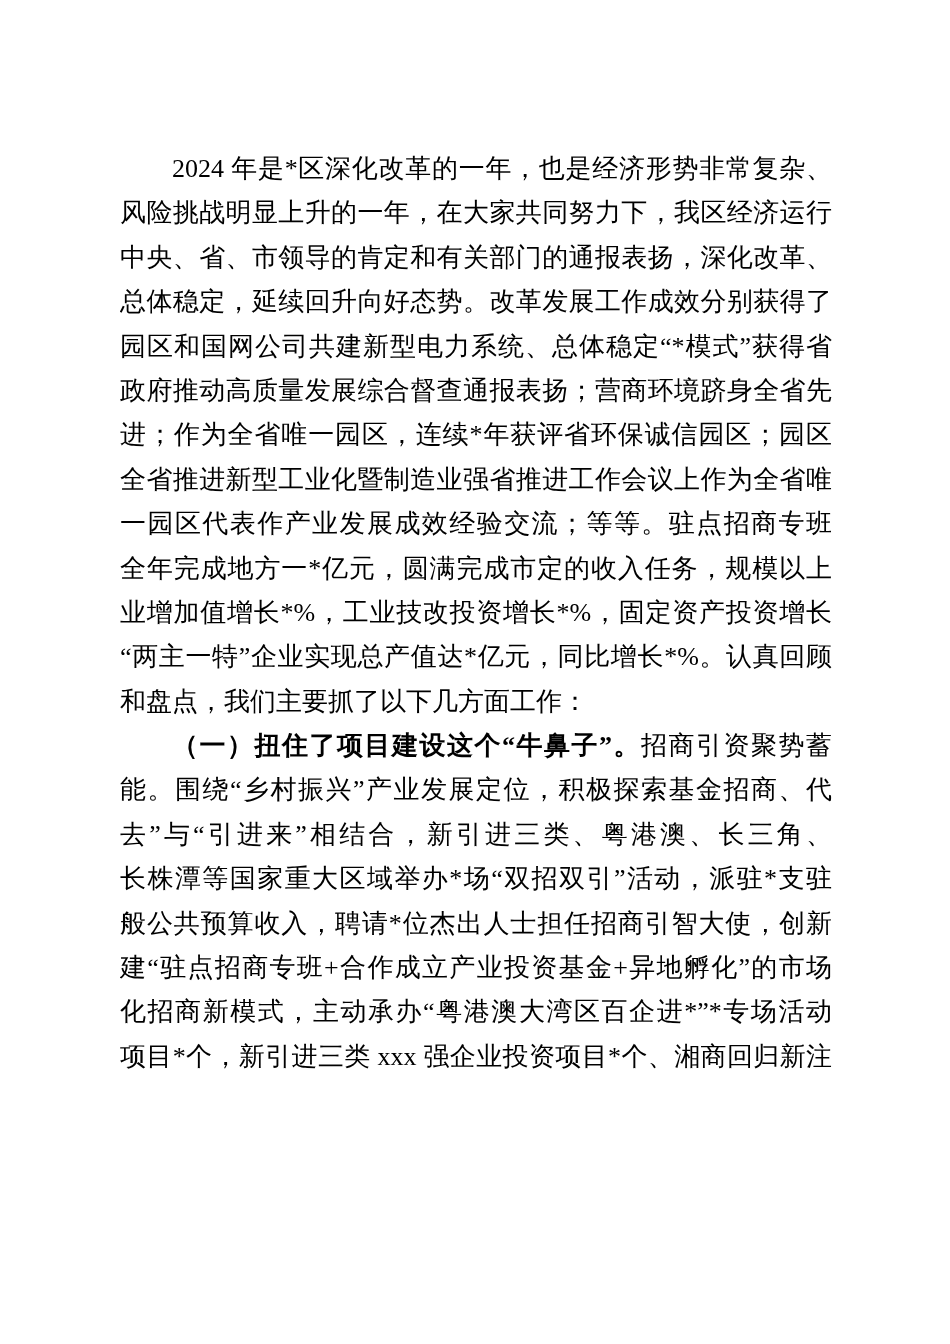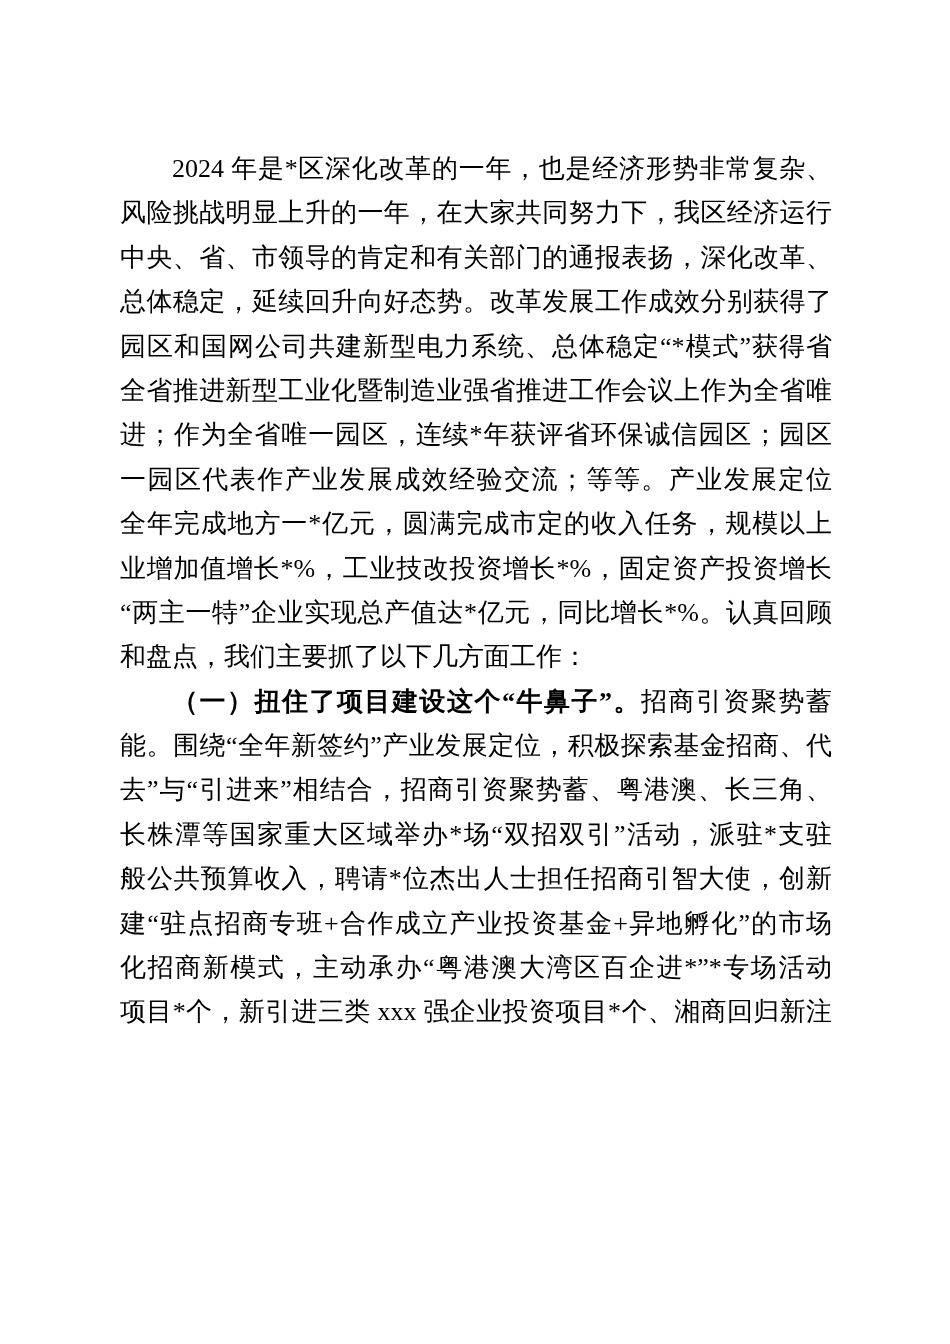--- a/index.html
+++ b/index.html
@@ -59,32 +59,33 @@
 <body style="background: rgb(255, 255, 255); color: rgb(0, 0, 0);">
 
 <div class="page">
   <div class="content" id="content">
       <div class="paragraph">
         <div class="line indent">2024 年是*区深化改革的一年，也是经济形势非常复杂、</div>
         <div class="line">风险挑战明显上升的一年，在大家共同努力下，我区经济运行</div>
         <div class="line">中央、省、市领导的肯定和有关部门的通报表扬，深化改革、</div>
         <div class="line">总体稳定，延续回升向好态势。改革发展工作成效分别获得了</div>
         <div class="line">园区和国网公司共建新型电力系统、总体稳定“*模式”获得省</div>
+        <div class="line">政府推动高质量发展综合督查通报表扬；营商环境跻身全省先</div>
+        <div class="line">进；作为全省唯一园区，连续*年获评省环保诚信园区；园区在</div>
         <div class="line">全省推进新型工业化暨制造业强省推进工作会议上作为全省唯</div>
-        <div class="line">进；作为全省唯一园区，连续*年获评省环保诚信园区；园区在</div>
-        <div class="line">一园区代表作产业发展成效经验交流；等等。产业发展定位</div>
+        <div class="line">一园区代表作产业发展成效经验交流；等等。驻点招商专班</div>
         <div class="line">全年完成地方一*亿元，圆满完成市定的收入任务，规模以上工</div>
         <div class="line">业增加值增长*%，工业技改投资增长*%，固定资产投资增长*%。</div>
         <div class="line">“两主一特”企业实现总产值达*亿元，同比增长*%。认真回顾</div>
         <div class="line no-justify">和盘点，我们主要抓了以下几方面工作：</div>
       </div>
       <div class="paragraph">
         <div class="line indent"><span class="bold">（一）扭住了项目建设这个“牛鼻子”。</span>招商引资聚势蓄</div>
-        <div class="line">能。围绕“全年新签约”产业发展定位，积极探索基金招商、代</div>
-        <div class="line">去”与“引进来”相结合，招商引资聚势蓄、粤港澳、长三角、</div>
+        <div class="line">能。围绕“乡村振兴”产业发展定位，积极探索基金招商、代</div>
+        <div class="line">去”与“引进来”相结合，新引进三类、粤港澳、长三角、</div>
         <div class="line">长株潭等国家重大区域举办*场“双招双引”活动，派驻*支驻</div>
         <div class="line">般公共预算收入，聘请*位杰出人士担任招商引智大使，创新构</div>
         <div class="line">建“驻点招商专班+合作成立产业投资基金+异地孵化”的市场</div>
         <div class="line">化招商新模式，主动承办“粤港澳大湾区百企进*”*专场活动</div>
         <div class="line">项目*个，新引进三类 xxx 强企业投资项目*个、湘商回归新注</div>
       </div>
     </div>
 </div>
 
 </body></html>

